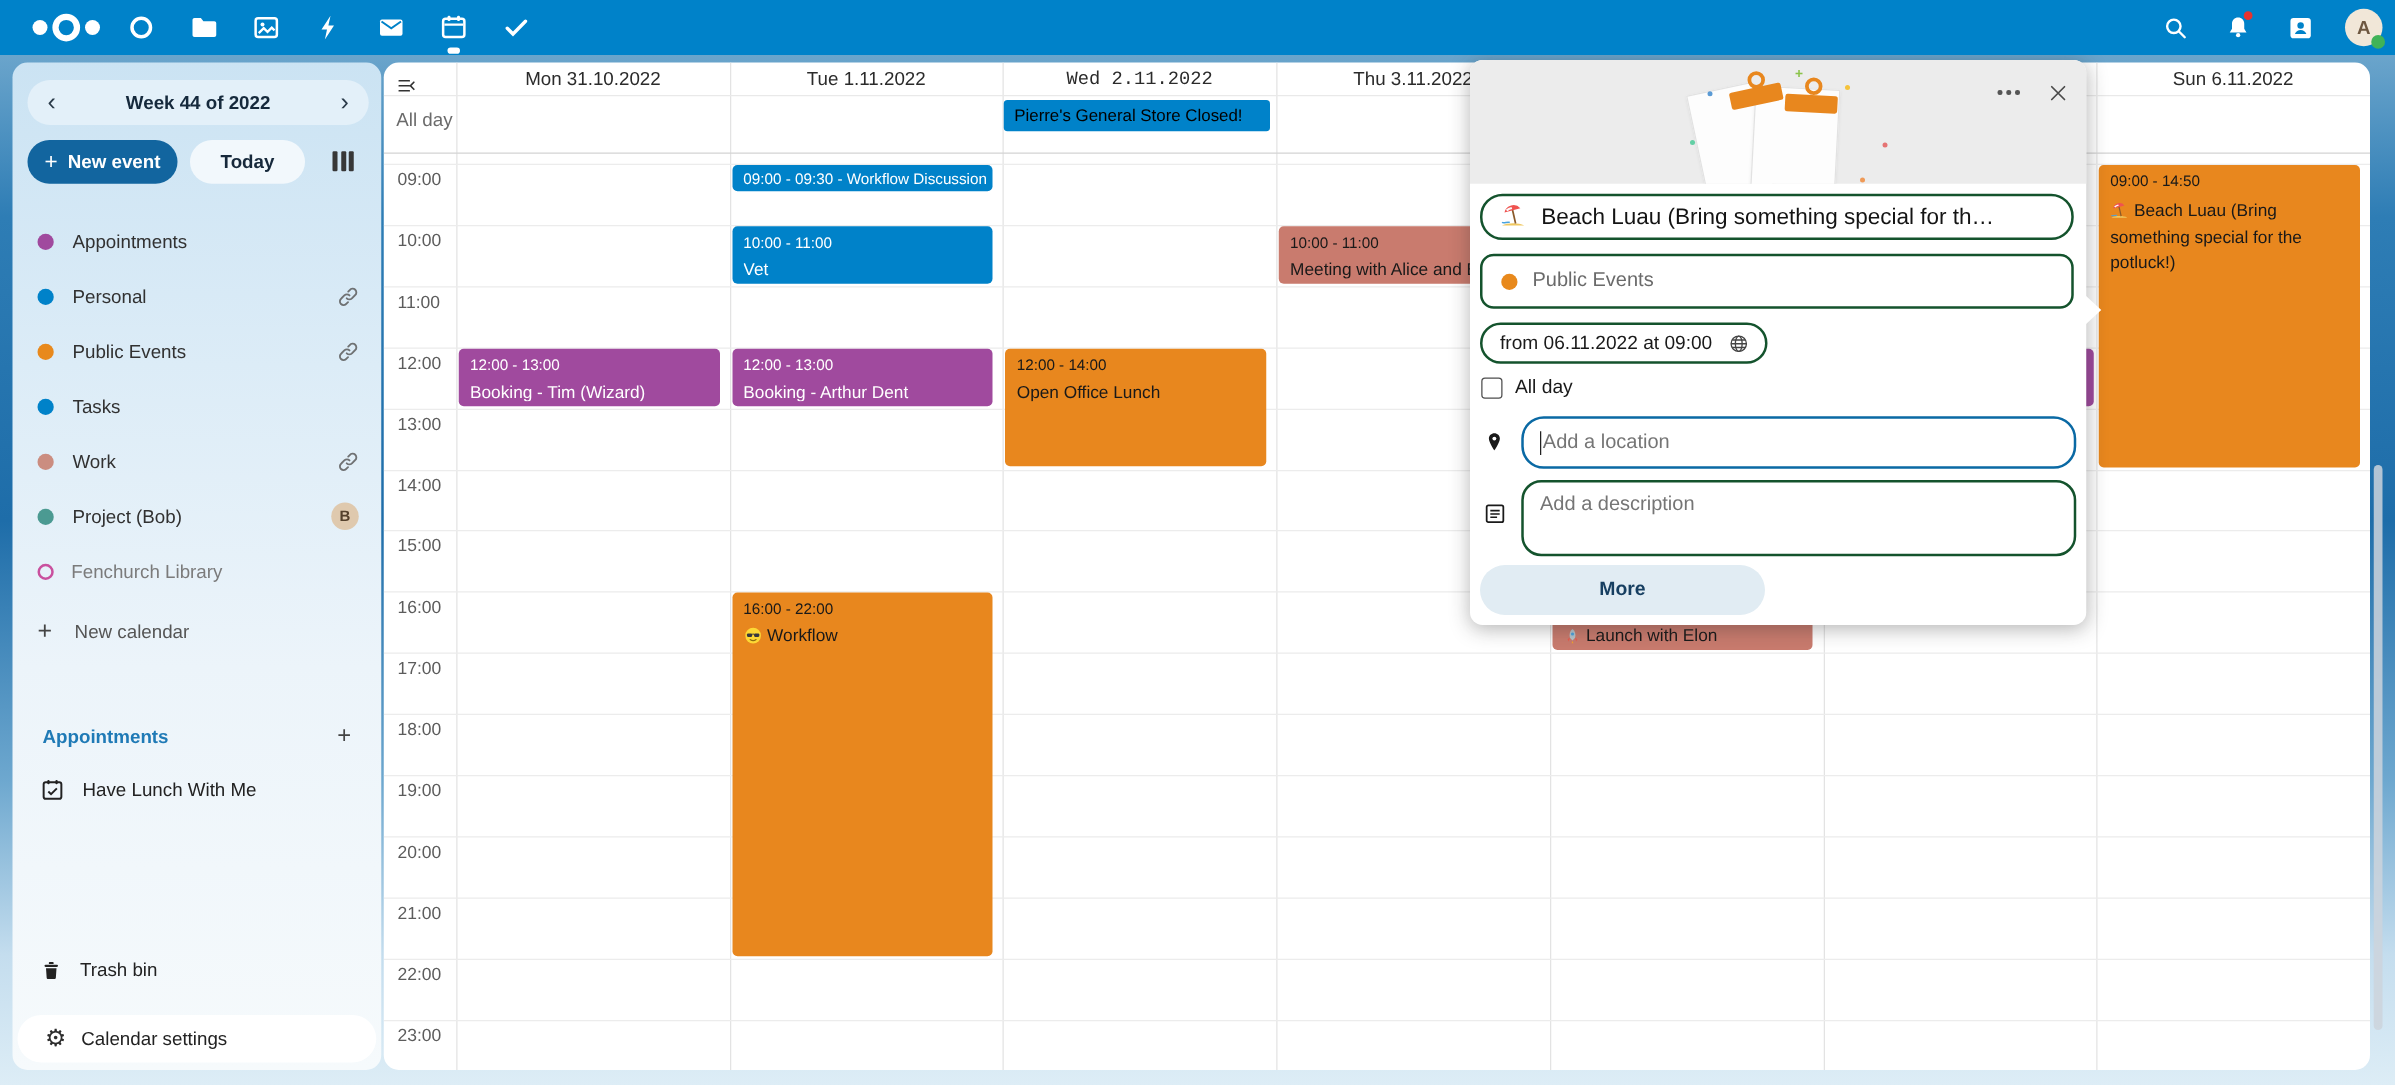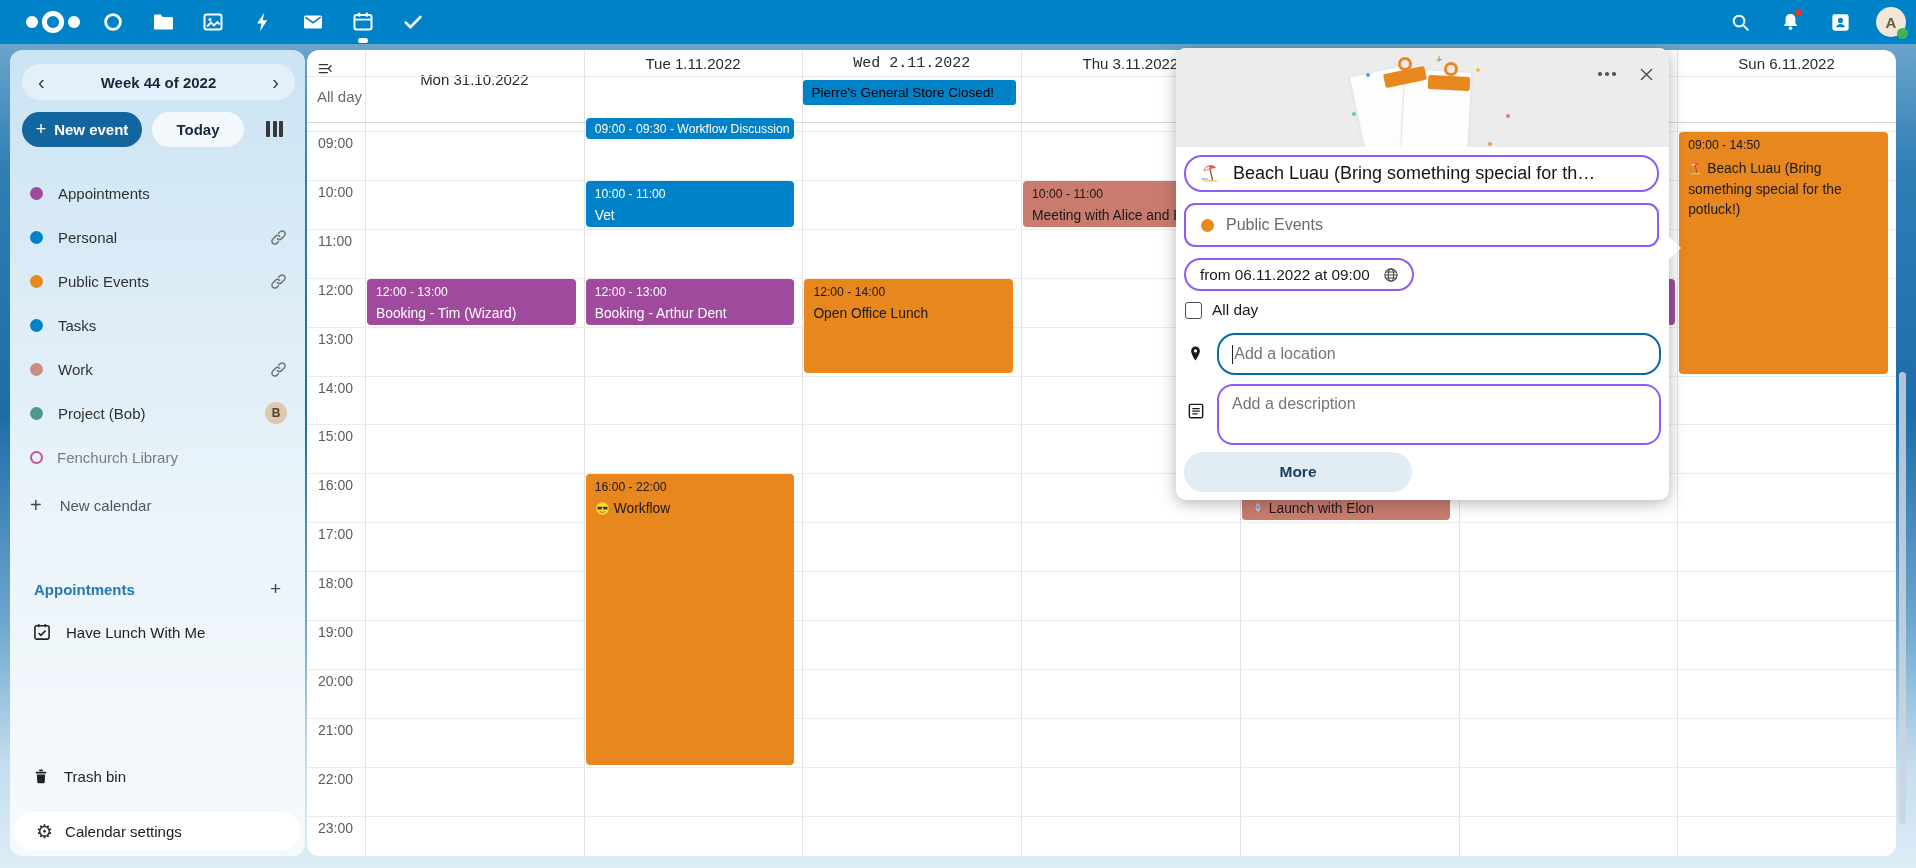--- a/index.html
+++ b/index.html
@@ -91,21 +91,21 @@
   #pp-head{position:absolute;left:0;top:0;width:493px;height:99px;background:#ececec;border-radius:10px 10px 0 0;overflow:hidden}
   .paper{position:absolute;background:#fdfdfd;border:1px solid #e2e2e2;box-shadow:0 1px 3px rgba(0,0,0,.07)}
   .clip{position:absolute;background:#e8871e;border-radius:2px;width:42px;height:14px}
   .cring{position:absolute;width:8px;height:8px;border:3.4px solid #e8871e;border-radius:50%}
   .conf{position:absolute;border-radius:50%}
   .confplus{position:absolute;font-size:11px;font-weight:bold;line-height:1}
   #pp-dots{position:absolute;left:418px;top:20px;display:flex;gap:3.5px;cursor:pointer;padding:4px}
   #pp-dots span{width:3.6px;height:3.6px;border-radius:50%;background:#555}
   #pp-close{position:absolute;left:459px;top:15px;cursor:pointer;padding:3px}
 
-  .pp-input{position:absolute;border:2px solid #8b5cf6;border-radius:18px;box-sizing:border-box;background:#fff;display:flex;align-items:center;cursor:text}
+  .pp-input{position:absolute;border:2px solid #14532d;border-radius:18px;box-sizing:border-box;background:#fff;display:flex;align-items:center;cursor:text}
   #pp-title{left:8px;top:107px;width:475px;height:37px;padding:0 14px;gap:8px}
   #pp-title .tval{font-size:18px;color:#141414;white-space:nowrap;overflow:hidden}
   #pp-cal{left:8px;top:155px;width:475px;height:44px;border-radius:11px;padding:0 15px;cursor:pointer}
   #pp-cal .cdot{width:13px;height:13px;border-radius:50%;margin-right:12px}
   #pp-cal .cname{font-size:16px;color:#6a6a6a}
   .pp-date{top:210px;height:33px;border-radius:17px;padding:0 12px 0 14px;justify-content:space-between;cursor:pointer}
   #pp-from{left:8px;width:230px}
   #pp-to{left:248px;width:235px}
   .pp-date .dval{font-size:15.3px;color:#1a1a1a;white-space:nowrap}
   #pp-allday{position:absolute;left:9px;top:253px;display:flex;align-items:center;gap:10px;cursor:pointer}
@@ -323,21 +323,21 @@
   <div id="expand-icon">
     <svg width="16" height="16" viewBox="0 0 20 20">
         <g stroke="#333" stroke-width="1.7" fill="none" stroke-linecap="round">
           <path d="M3 4.5h10M3 9.5h10M3 14.5h10"></path>
           <path d="M17.6 6l-3.4 3.5 3.4 3.5"></path>
         </g>
       </svg>
   </div>
   <div id="allday-label">All day</div>
 
-<div class="day-header" style="left: 58px; width: 218.7px; margin-top: 16px;">Mon 31.10.2022</div>
+<div class="day-header" style="left: 58px; width: 218.7px;">Mon 31.10.2022</div>
     <div class="vline" style="left: 58px;"></div>
     <div class="day-header" style="left: 276.7px; width: 218.7px;">Tue 1.11.2022</div>
     <div class="vline" style="left: 276.7px;"></div>
     <div class="day-header" style="left: 495.4px; width: 218.7px; font-family: Liberation Mono, monospace;">Wed 2.11.2022</div>
     <div class="vline" style="left: 495.4px;"></div>
     <div class="day-header" style="left: 714.1px; width: 218.7px;">Thu 3.11.2022</div>
     <div class="vline" style="left: 714.1px;"></div>
     <div class="day-header" style="left: 932.8px; width: 218.7px;"></div>
     <div class="vline" style="left: 932.8px;"></div>
     <div class="day-header" style="left: 1151.5px; width: 218.7px;"></div>
@@ -374,21 +374,21 @@
     <div class="time-label" style="top: 671.8px;">21:00</div>
     <div class="hline" style="top: 716.7px;"></div>
     <div class="time-label" style="top: 720.7px;">22:00</div>
     <div class="hline" style="top: 765.6px;"></div>
     <div class="time-label" style="top: 769.6px;">23:00</div>
     <div class="allday-event" style="left: 496.4px; width: 212.7px; background: rgb(0, 130, 201);">Pierre's General Store Closed!</div>
     <div class="event" style="left: 60px; width: 208.7px; top: 228.7px; height: 45.9px; background: rgb(160, 74, 158);">
       <div class="ev-time">12:00 - 13:00</div>
       <div class="ev-title"><span>Booking - Tim (Wizard)</span></div>
     </div>
-    <div class="event" style="left: 278.7px; width: 208.7px; top: 68px; height: 21.45px; background: rgb(0, 130, 201);">
+    <div class="event" style="left: 278.7px; width: 208.7px; top: 82px; height: 21.45px; background: rgb(0, 130, 201);">
       <div class="ev-time single">09:00 - 09:30 - Workflow Discussion</div>
     </div>
     <div class="event" style="left: 278.7px; width: 208.7px; top: 130.9px; height: 45.9px; background: rgb(0, 130, 201);">
       <div class="ev-time">10:00 - 11:00</div>
       <div class="ev-title"><span>Vet</span></div>
     </div>
     <div class="event" style="left: 278.7px; width: 208.7px; top: 228.7px; height: 45.9px; background: rgb(160, 74, 158);">
       <div class="ev-time">12:00 - 13:00</div>
       <div class="ev-title"><span>Booking - Arthur Dent</span></div>
     </div>

